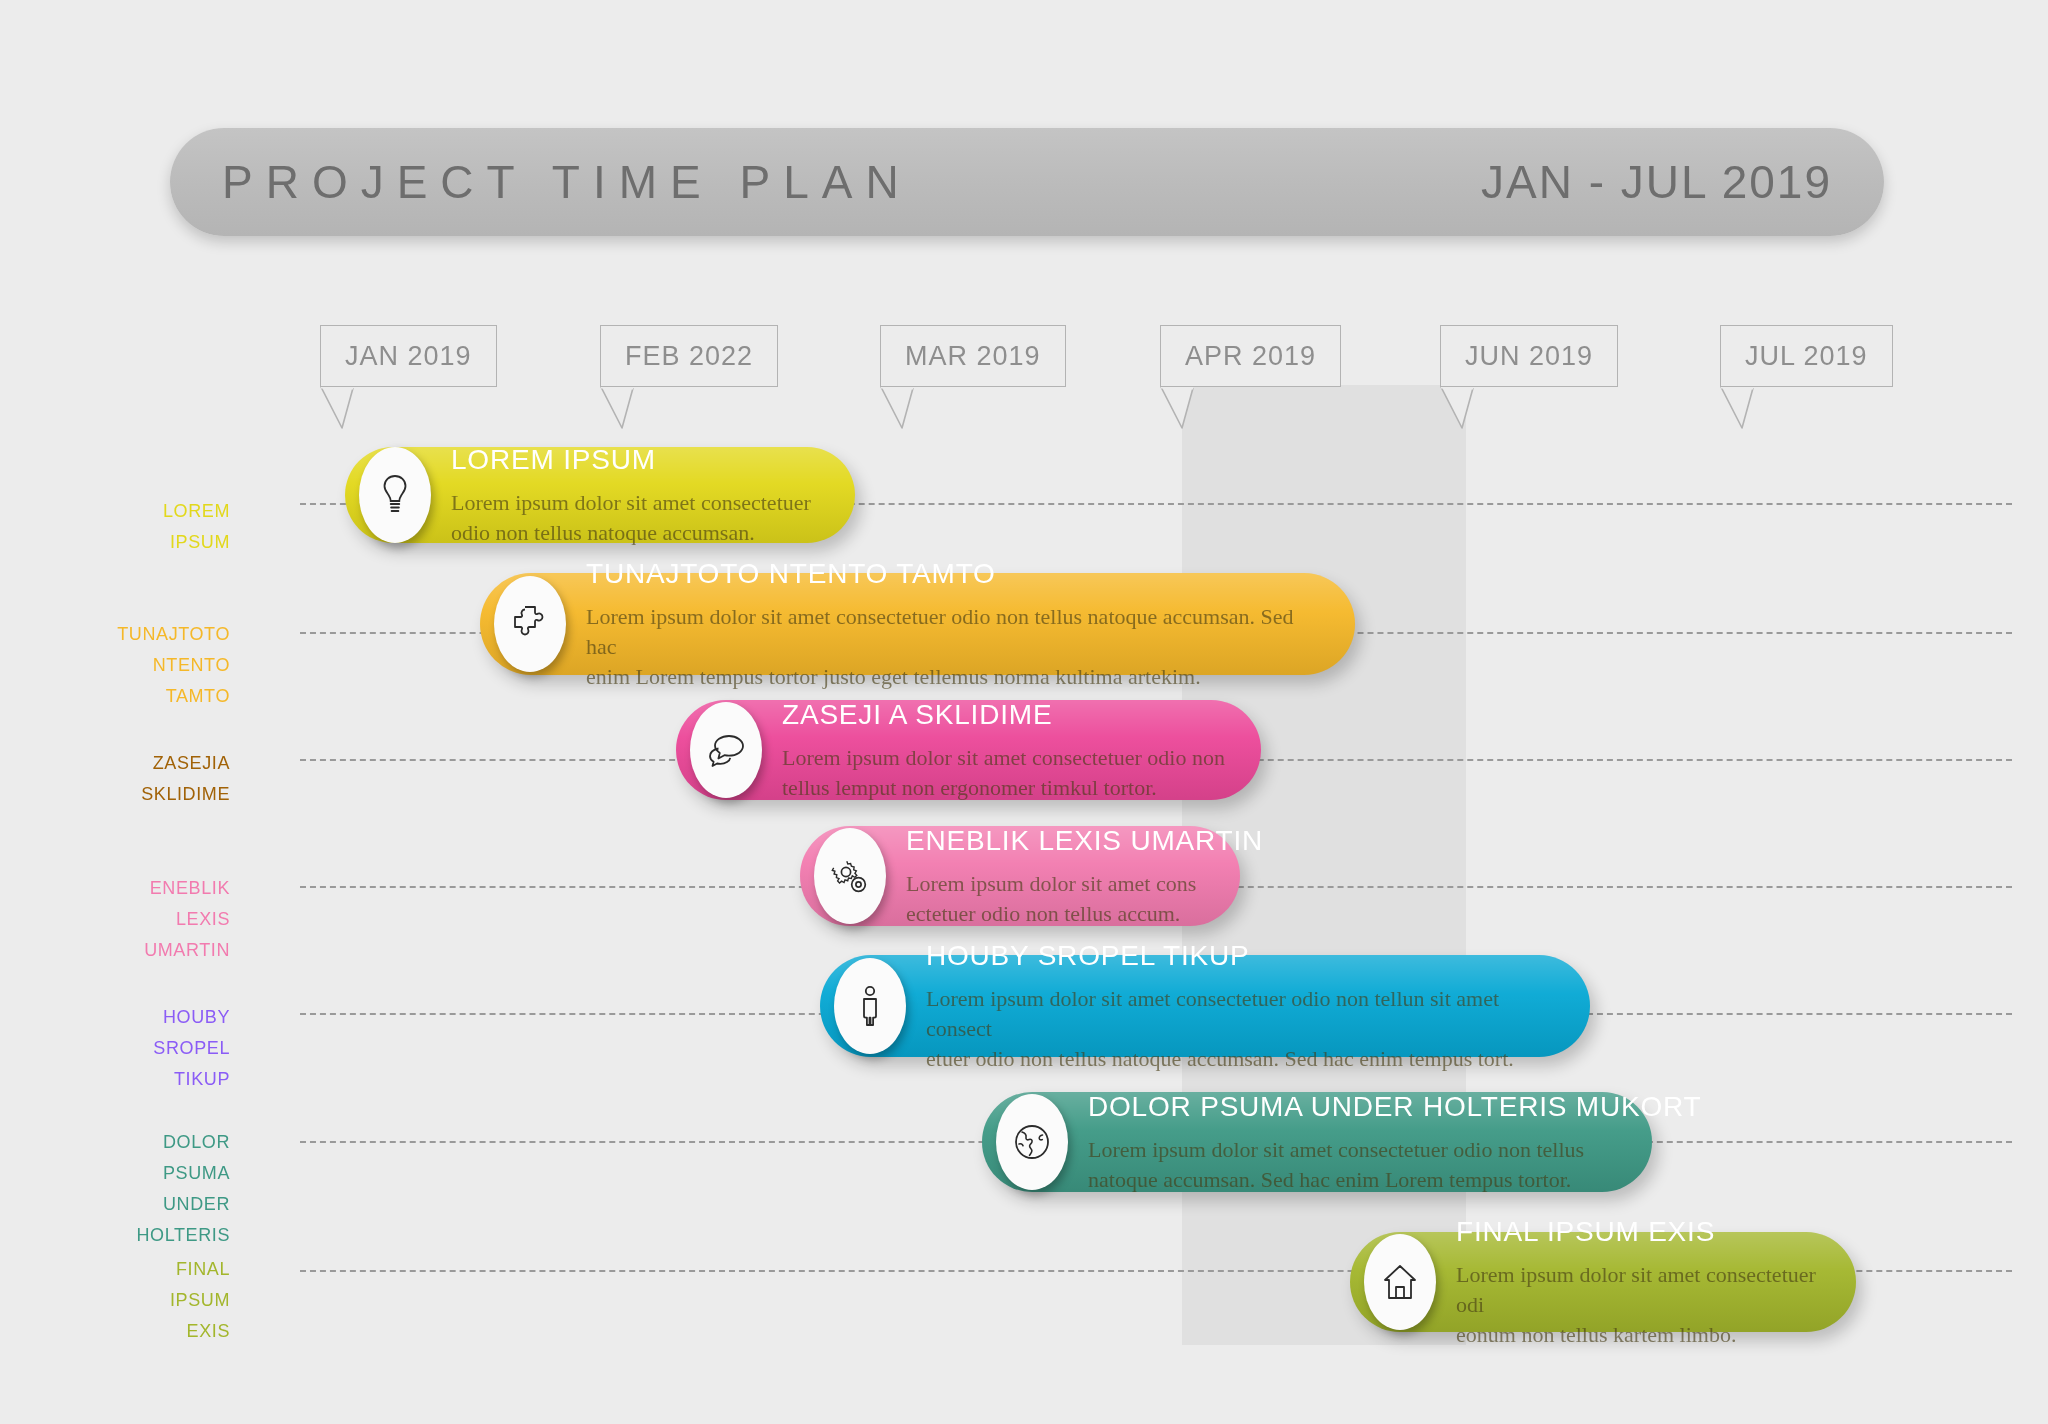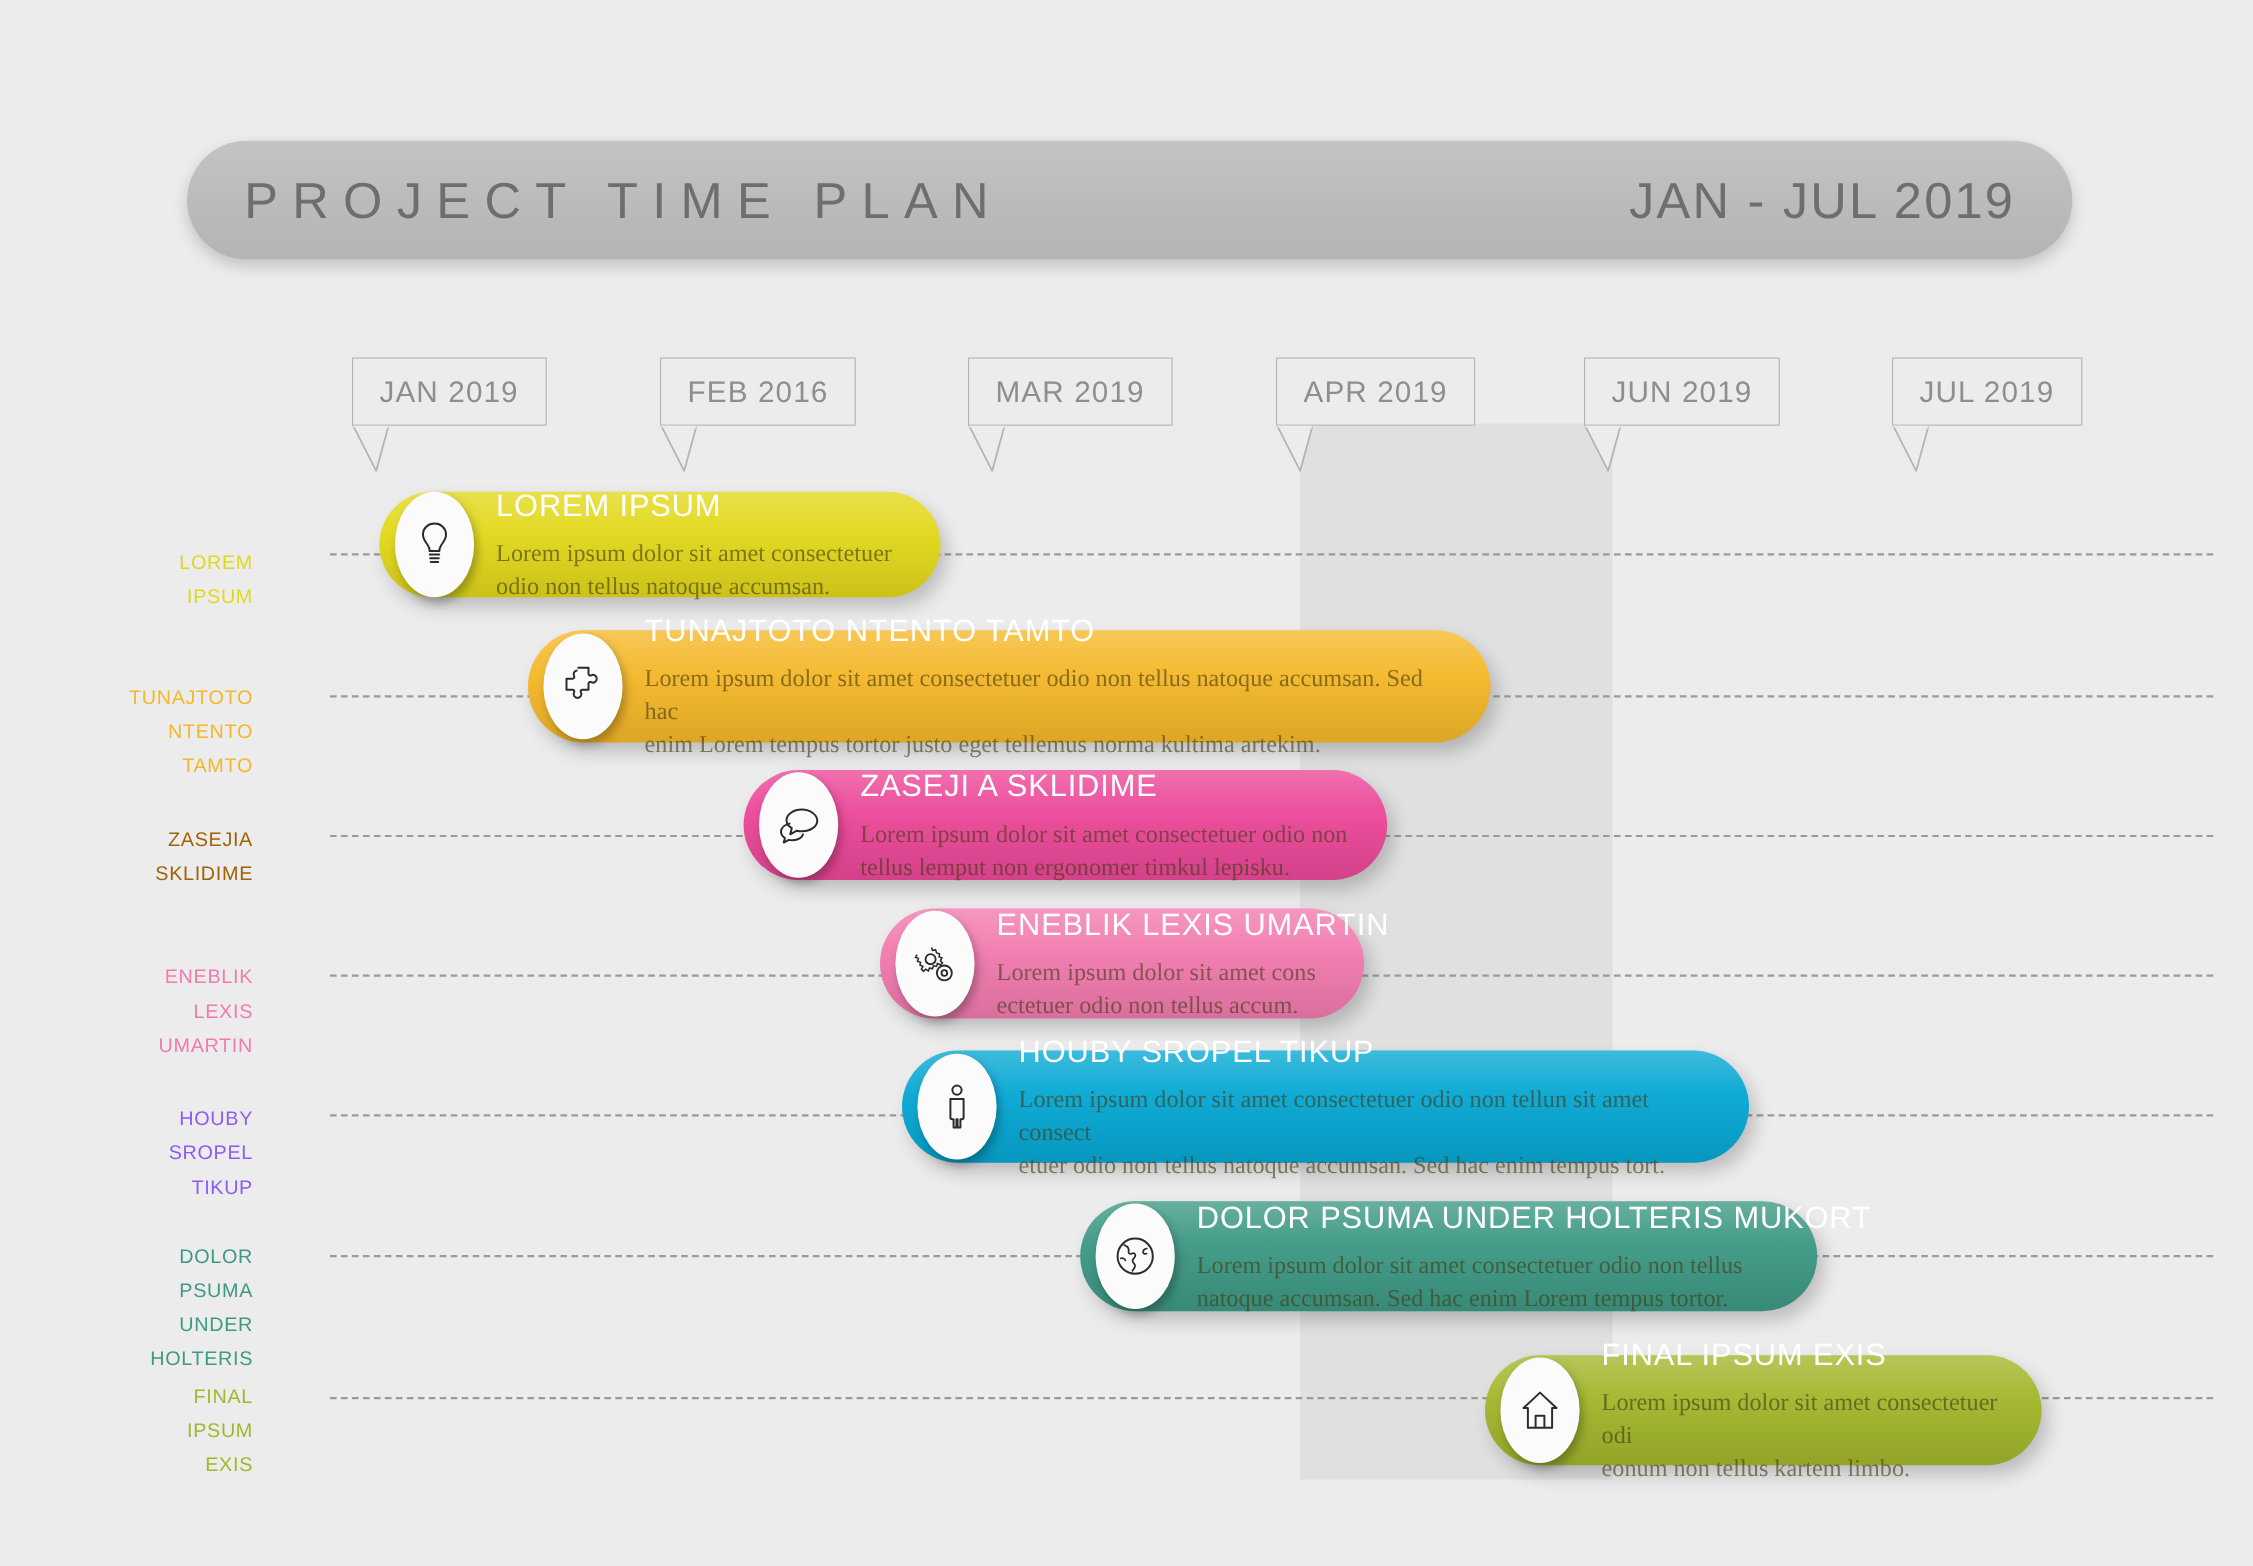--- a/index.html
+++ b/index.html
@@ -108,21 +108,21 @@
 
   <div id="months">
       <div class="month-tag" style="left: 320px;">
         <div class="month-box">JAN 2019</div>
         <div class="month-pointer"><svg width="60" height="44" viewBox="0 0 60 44">
             <path d="M1 0 L22 41 L33 1" fill="#ececec" stroke="#b3b3b3" stroke-width="1.6" stroke-linejoin="round"></path>
             <path d="M1 0 L33 1" stroke="#ececec" stroke-width="3"></path>
           </svg></div>
       </div>
       <div class="month-tag" style="left: 600px;">
-        <div class="month-box">FEB 2016</div>
+        <div class="month-box">FEB 2022</div>
         <div class="month-pointer"><svg width="60" height="44" viewBox="0 0 60 44">
             <path d="M1 0 L22 41 L33 1" fill="#ececec" stroke="#b3b3b3" stroke-width="1.6" stroke-linejoin="round"></path>
             <path d="M1 0 L33 1" stroke="#ececec" stroke-width="3"></path>
           </svg></div>
       </div>
       <div class="month-tag" style="left: 880px;">
         <div class="month-box">MAR 2019</div>
         <div class="month-pointer"><svg width="60" height="44" viewBox="0 0 60 44">
             <path d="M1 0 L22 41 L33 1" fill="#ececec" stroke="#b3b3b3" stroke-width="1.6" stroke-linejoin="round"></path>
             <path d="M1 0 L33 1" stroke="#ececec" stroke-width="3"></path>
@@ -216,21 +216,21 @@
         <div class="sheen"></div>
         <div class="task-icon">
           <svg width="40" height="36" viewBox="0 0 40 36">
             <path d="M23 4c-7.7 0-14 4.3-14 9.6 0 2.9 1.9 5.5 4.8 7.3l-1.4 5.6 6-3.3c1.4.3 2.9.5 4.6.5 7.7 0 14-4.3 14-9.6S30.7 4 23 4z" fill="none" stroke="#2b2b2b" stroke-width="1.8" stroke-linejoin="round"></path>
             <path d="M12.5 16.5C7.5 17.6 4 20.6 4 24.2c0 2.2 1.4 4.2 3.6 5.6L6.5 34l4.6-2.5c1 .2 2.1.3 3.3.3 5.1 0 9.3-2.6 9.8-6" fill="none" stroke="#2b2b2b" stroke-width="1.8" stroke-linejoin="round"></path>
           </svg>
         </div>
         <div class="task-text">
           <div class="task-title">ZASEJI A SKLIDIME</div>
           <div class="task-desc">Lorem ipsum dolor sit amet consectetuer odio non
-tellus lemput non ergonomer timkul lepisku.</div>
+tellus lemput non ergonomer timkul tortor.</div>
         </div>
       </div>
       <div class="task-bar" style="left: 800px; width: 440px; top: 826px; height: 100px; background: rgb(242, 123, 175);">
         <div class="sheen"></div>
         <div class="task-icon">
           <svg width="40" height="40" viewBox="0 0 40 40">
             <g fill="none" stroke="#2b2b2b" stroke-width="1.7">
               <path d="M16.5 4.5l1.2 3.2 3.4-.5 1 3.3 3.3 1-.5 3.4 3.2 1.2-1.7 3 2.3 2.5-2.5 2.3-3-1.7-1.2 3.2-3.4-.5-1 3.3-3.3-1-1.2 3.2-3-1.7-2.5 2.3-2.3-2.5 1.7-3-3.2-1.2.5-3.4-3.3-1 1-3.3-3.2-1.2 1.7-3" transform="scale(0.82) translate(4,2)"></path>
               <circle cx="16" cy="16" r="4.6"></circle>
               <circle cx="28.5" cy="28.5" r="6.8"></circle>

